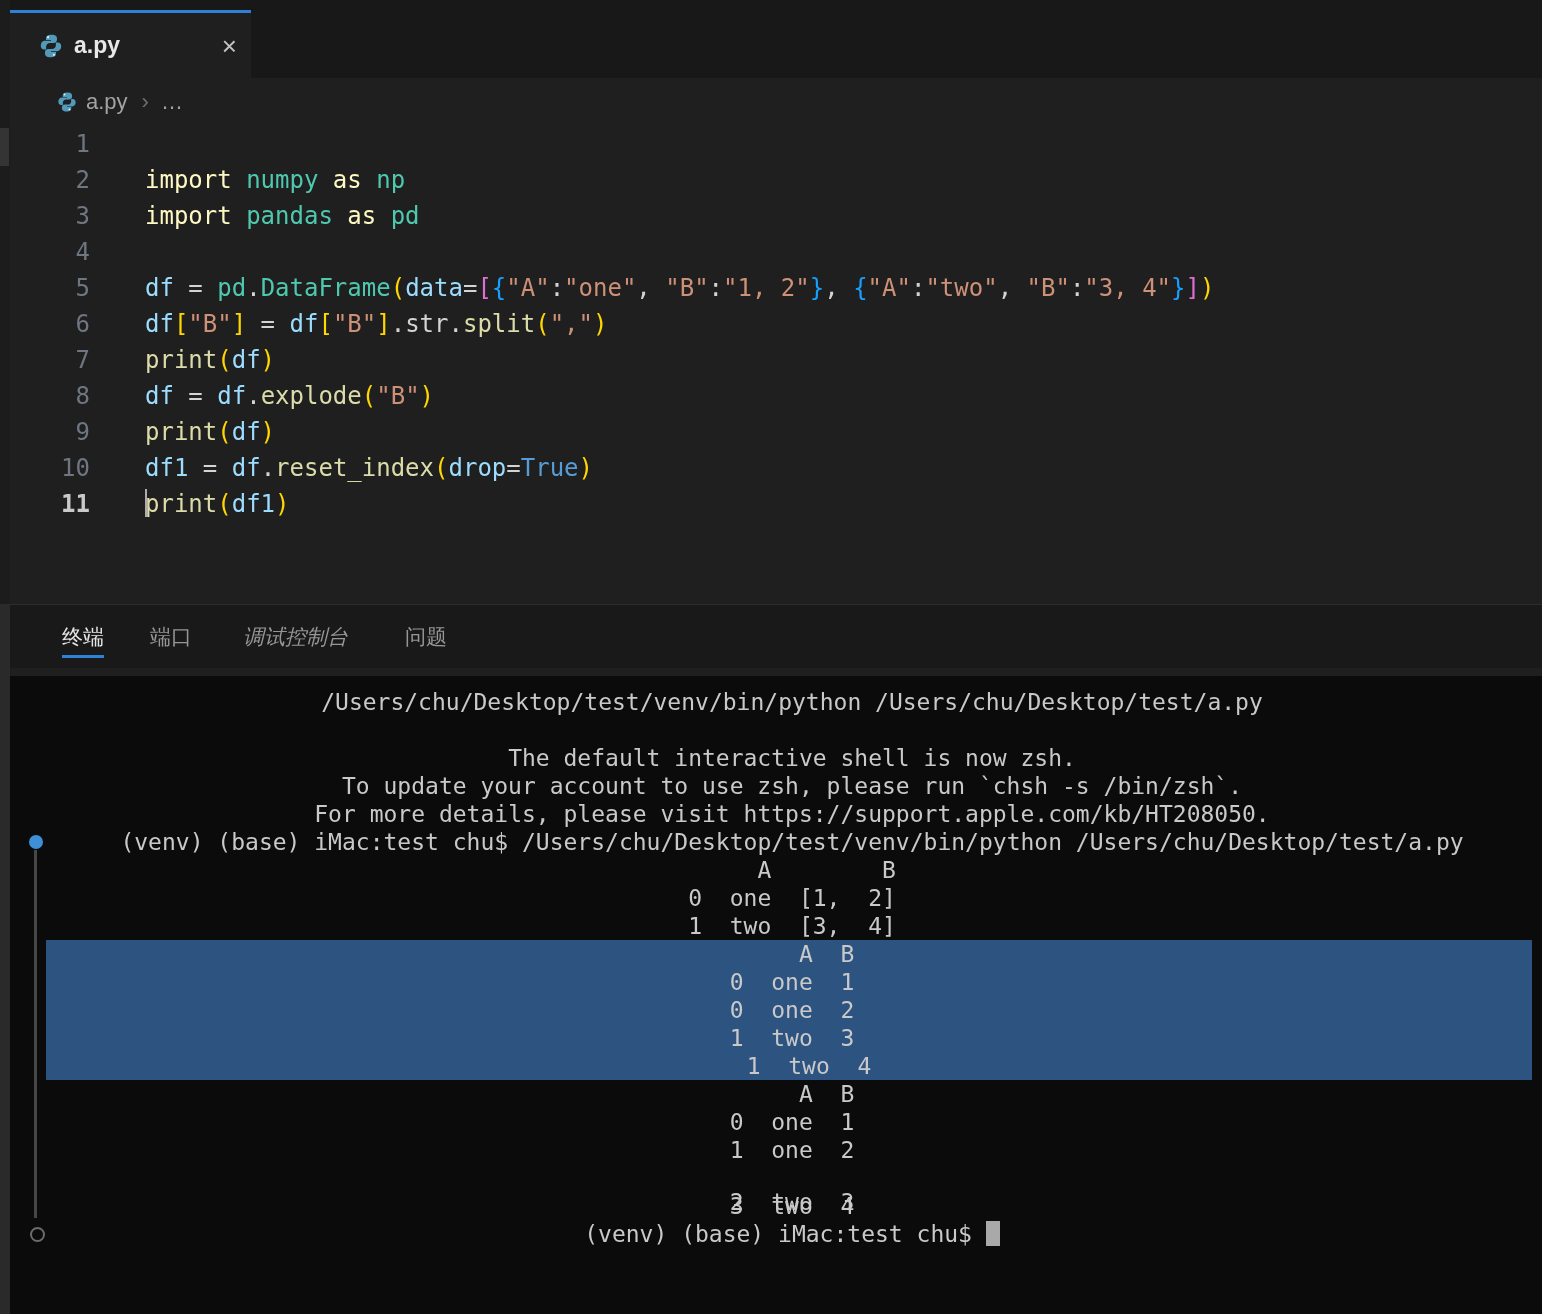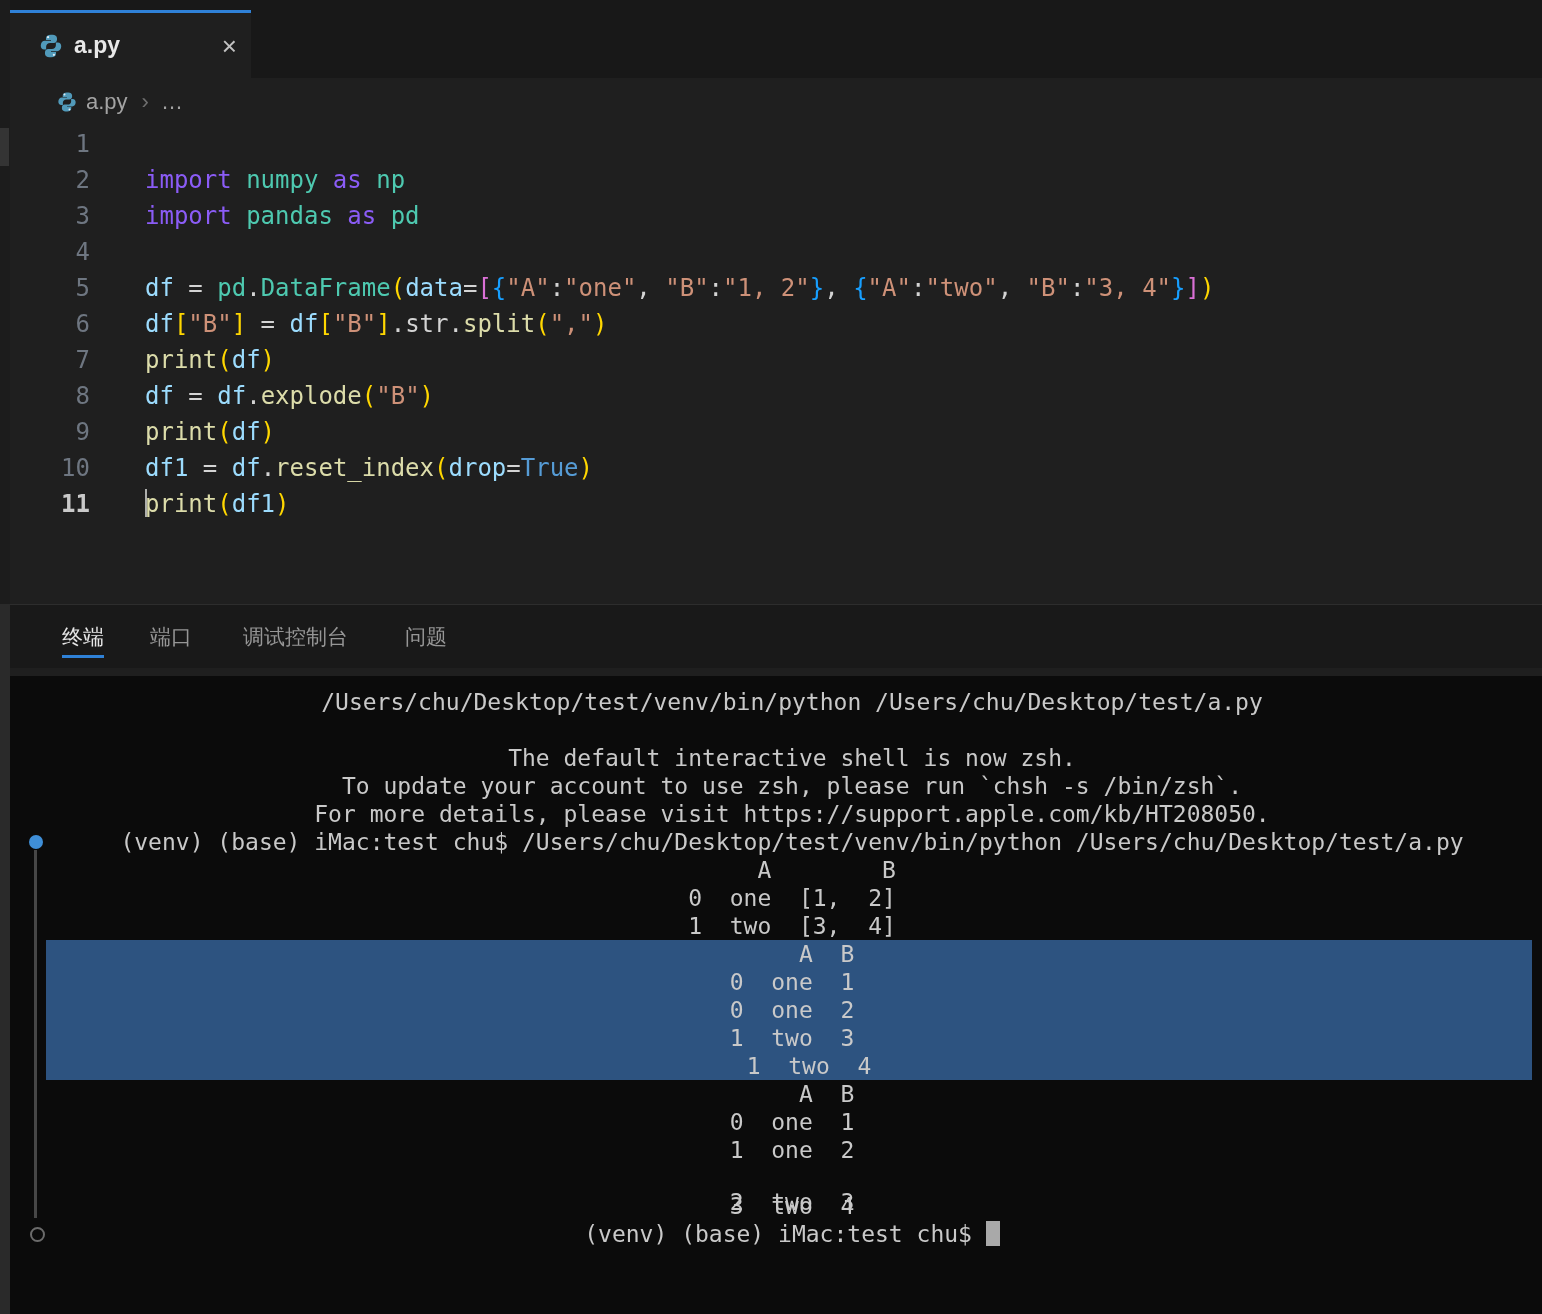--- a/index.html
+++ b/index.html
@@ -29,21 +29,21 @@
   #breadcrumb .bc-more{margin-left:12px;color:#a3a3a3;font-size:22px;letter-spacing:2px;}
 
   
   #editor{position:absolute;left:10px;top:126px;right:0;height:478px;background:#1f1f1f;
           font-family:"DejaVu Sans Mono","Liberation Mono",monospace;font-size:24px;}
   .code-line{position:absolute;left:0;right:0;height:36px;line-height:36px;white-space:pre;}
   .gutter-num{position:absolute;left:0;width:80px;text-align:right;color:#6e7681;}
   .gutter-num.active{color:#c9c9c9;font-weight:bold;}
   .code-text{position:absolute;left:135px;top:0;}
   .caret{display:inline-block;width:2px;height:28px;background:#aeafad;vertical-align:-5px;margin-right:-2px;}
-  .tk-kw{color:#8b5cf6}.tk-mod{color:#4EC9B0}.tk-var{color:#9CDCFE}.tk-fn{color:#DCDCAA}
+  .tk-kw{color:#fef9c3}.tk-mod{color:#4EC9B0}.tk-var{color:#9CDCFE}.tk-fn{color:#DCDCAA}
   .tk-str{color:#CE9178}.tk-b1{color:#FFD700}.tk-b2{color:#DA70D6}.tk-b3{color:#179FFF}
   .tk-op{color:#d4d4d4}.tk-const{color:#569CD6}.tk-prop{color:#d4d4d4}
 
   
   #panel-header{position:absolute;left:10px;top:604px;right:0;height:64px;background:#191919;
                 border-top:1px solid #2d2d2d;box-sizing:border-box;}
   .panel-tab{position:absolute;top:0;height:100%;display:flex;align-items:center;
              color:#969696;font-size:21px;cursor:pointer;}
   .panel-tab.active{color:#e6e6e6;}
   .panel-tab .underline{position:absolute;left:0;right:0;bottom:10px;height:3px;background:#2f81d7;}
@@ -110,21 +110,21 @@
     </div>
 
   <div id="panel-header">
       <div class="panel-tab active" style="left: 52px;">
         <span>终端</span>
         <div class="underline"></div>
       </div>
       <div class="panel-tab" style="left: 140px;">
         <span>端口</span>
       </div>
-      <div class="panel-tab" style="left: 233px;">
+      <div class="panel-tab" style="left: 233px; font-style: italic;">
         <span>调试控制台</span>
       </div>
       <div class="panel-tab" style="left: 395px; align-items: center;">
         <span>问题</span>
       </div>
     </div>
 
   <div id="terminal">
     <div id="term-gutter-line" style="top: 174px; height: 368px;"></div>
   <div class="term-row" style="top: 12px;">/Users/chu/Desktop/test/venv/bin/python /Users/chu/Desktop/test/a.py</div>

